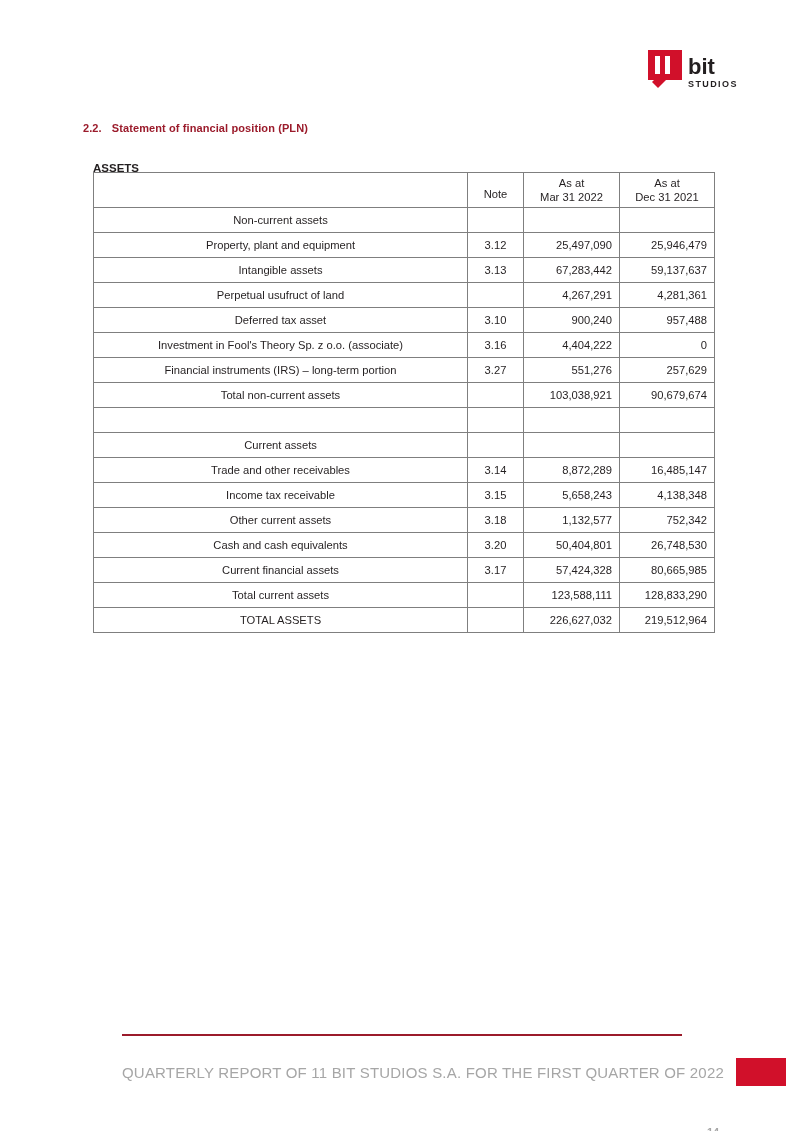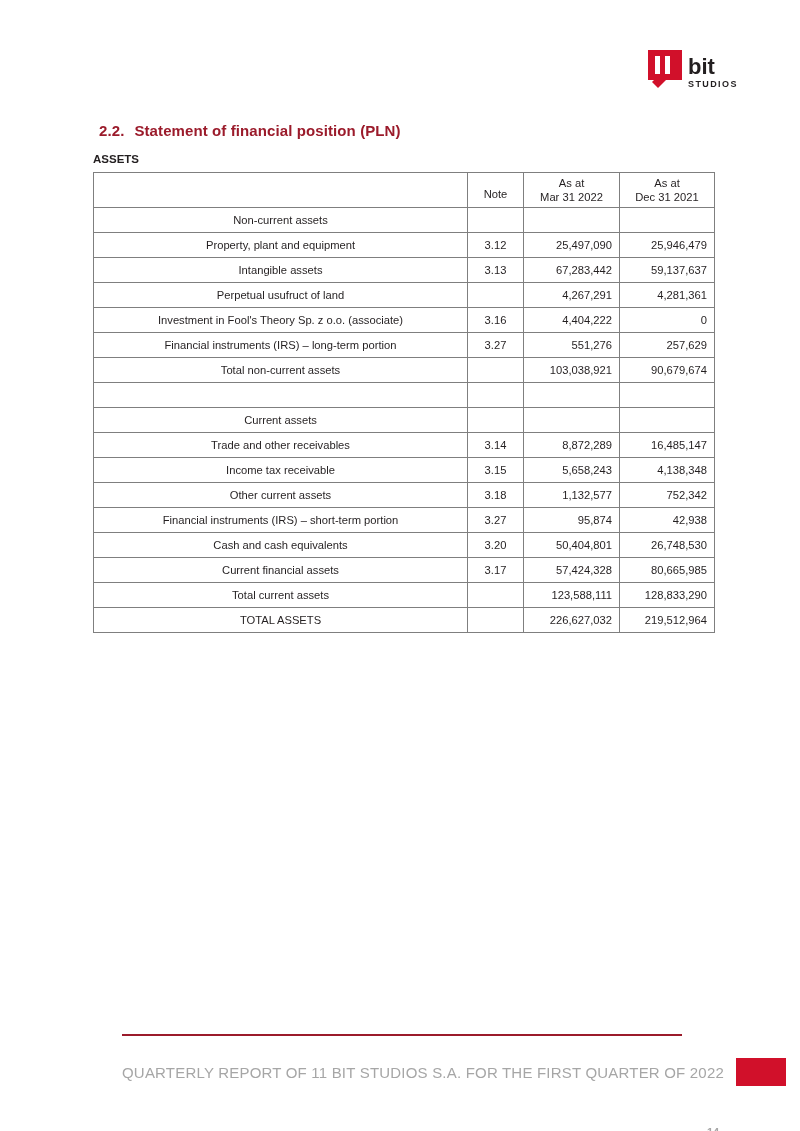--- a/index.html
+++ b/index.html
@@ -22,34 +22,34 @@
     top: 48px;
     right: 56px;
     width: 96px;
     height: 50px;
   }
   .logo svg { display: block; }
 
   
   .page-heading {
     position: absolute;
-    left: 99px;
+    left: 83px;
     top: 122px;
-    font-size: 15px;
+    font-size: 11px;
     font-weight: bold;
     color: #9b1b2b;
     letter-spacing: 0.1px;
   }
   .page-heading .num { margin-right: 10px; }
 
   
   .section-label {
     position: absolute;
     left: 93px;
-    top: 153px;
+    top: 162px;
     font-size: 11.5px;
     font-weight: bold;
     color: #231f20;
   }
 
   
   .table-wrap {
     position: absolute;
     left: 93px;
     top: 172px;
@@ -185,20 +185,26 @@
           <td class="num">67,283,442</td>
           <td class="num">59,137,637</td>
         </tr>
         <tr>
           <td class="desc">Perpetual usufruct of land</td>
           <td class="note"></td>
           <td class="num">4,267,291</td>
           <td class="num">4,281,361</td>
         </tr>
         <tr>
+          <td class="desc">Deferred tax asset</td>
+          <td class="note">3.10</td>
+          <td class="num">900,240</td>
+          <td class="num">957,488</td>
+        </tr>
+        <tr>
           <td class="desc">Investment in Fool's Theory Sp. z o.o. (associate)</td>
           <td class="note">3.16</td>
           <td class="num">4,404,222</td>
           <td class="num">0</td>
         </tr>
         <tr>
           <td class="desc">Financial instruments (IRS) – long-term portion</td>
           <td class="note">3.27</td>
           <td class="num">551,276</td>
           <td class="num">257,629</td>
@@ -233,26 +239,20 @@
           <td class="num">5,658,243</td>
           <td class="num">4,138,348</td>
         </tr>
         <tr>
           <td class="desc">Other current assets</td>
           <td class="note">3.18</td>
           <td class="num">1,132,577</td>
           <td class="num">752,342</td>
         </tr>
         <tr>
-          <td class="desc">Financial instruments (IRS) – short-term portion</td>
-          <td class="note">3.27</td>
-          <td class="num">95,874</td>
-          <td class="num">42,938</td>
-        </tr>
-        <tr>
           <td class="desc">Cash and cash equivalents</td>
           <td class="note">3.20</td>
           <td class="num">50,404,801</td>
           <td class="num">26,748,530</td>
         </tr>
         <tr>
           <td class="desc">Current financial assets</td>
           <td class="note">3.17</td>
           <td class="num">57,424,328</td>
           <td class="num">80,665,985</td>

